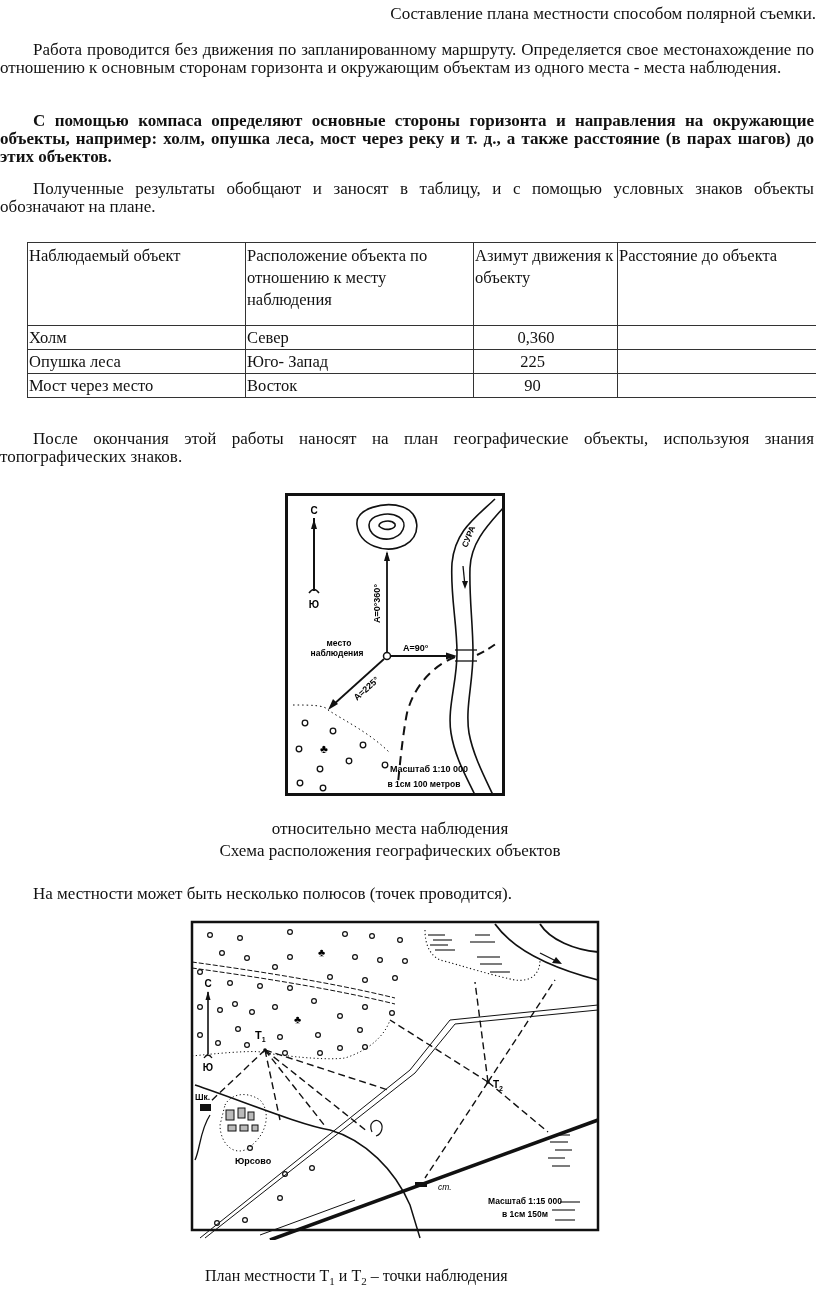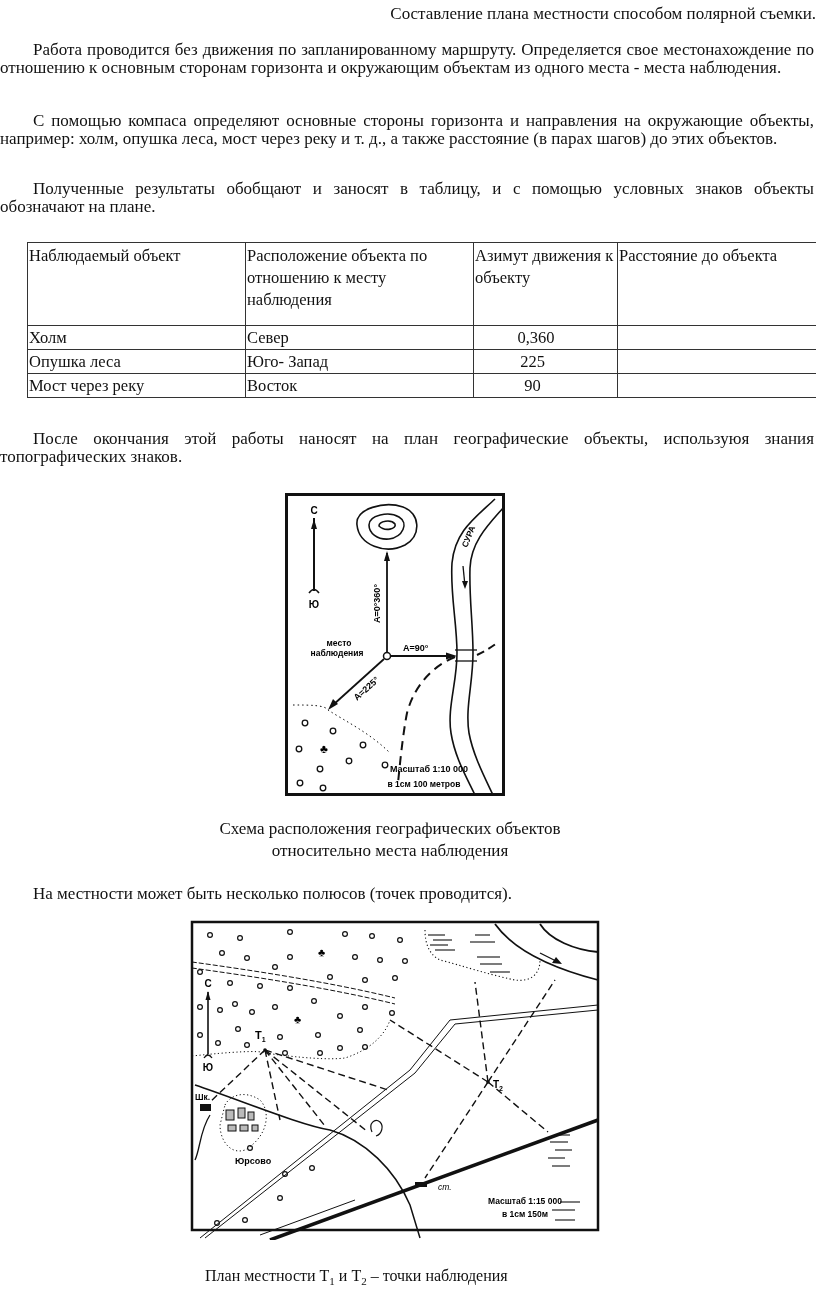--- a/index.html
+++ b/index.html
@@ -3,21 +3,21 @@
 <meta charset="utf-8">
 <style>
   html, body { margin: 0; padding: 0; background: #fff; }
   body { width: 816px; height: 1303px; position: relative; overflow: hidden;
          font-family: "Liberation Serif", "DejaVu Serif", serif; color: #111; }
   .abs { position: absolute; }
   .title { top: 3px; left: 0; width: 816px; text-align: right; font-size: 17px; line-height: 22px; }
   .para { left: 0; width: 814px; font-size: 17px; line-height: 18px; text-align: justify; }
   .para .indent { display: inline-block; width: 33px; }
   .p1 { top: 41px; }
-  .p2 { top: 112px; }
+  .p2 { top: 112px; font-weight: bold; }
   .p3 { top: 180px; }
   table.obs { position: absolute; top: 242px; left: 27px; width: 800px; border-collapse: collapse;
               font-size: 16.5px; line-height: 22px; }
   table.obs td { border: 1px solid #333; vertical-align: top; padding: 2px 2px 0 1px; }
   table.obs tr.head td { height: 80px; }
   table.obs tr.row td { height: 22px; padding-top: 1px; }
   table.obs td.num { text-align: center; padding-right: 27px; }
   .p4 { top: 430px; }
   .fig1 { top: 493px; left: 285px; width: 220px; height: 303px; }
   .cap1 { top: 818px; left: 0; width: 780px; text-align: center; font-size: 17px; line-height: 22px; }
@@ -50,21 +50,21 @@
     <td class="num" style="padding-right:20px">0,360</td>
     <td></td>
   </tr>
   <tr class="row">
     <td>Опушка леса</td>
     <td>Юго- Запад</td>
     <td class="num">225</td>
     <td></td>
   </tr>
   <tr class="row">
-    <td>Мост через реку</td>
+    <td>Мост через место</td>
     <td>Восток</td>
     <td class="num">90</td>
     <td></td>
   </tr>
 </tbody>
   </table>
 
 <div class="abs para p4"><span class="indent"></span><span>После окончания этой работы наносят на план географические объекты, используюя знания топографических знаков.</span></div>
 
 <svg class="abs fig1" viewBox="0 0 220 303">
@@ -124,22 +124,22 @@
     <circle cx="100" cy="272" r="2.8"></circle>
       <circle cx="15" cy="290" r="2.8"></circle>
       <circle cx="38" cy="295" r="2.8"></circle>
   </g>
   <text x="35" y="260" font-size="12" font-weight="bold">♣</text>
   <text x="144" y="279" font-size="9" font-weight="bold" text-anchor="middle">Масштаб 1:10 000</text>
   <text x="139" y="294" font-size="8.5" font-weight="bold" text-anchor="middle">в 1см 100 метров</text>
 </svg>
 
 <div class="abs cap1">
+  <div>относительно места наблюдения</div>
   <div>Схема расположения географических объектов</div>
-  <div>относительно места наблюдения</div>
 </div>
 
 <div class="abs p5">На местности может быть несколько полюсов (точек проводится).</div>
 
 <svg class="abs fig2" viewBox="0 0 420 320">
   <rect x="2" y="2" width="406" height="308" fill="#fff" stroke="#111" stroke-width="2.5"></rect>
 
   <g fill="none" stroke="#111" stroke-width="1.2">
     <circle cx="20" cy="15" r="2.4"></circle>
       <circle cx="50" cy="18" r="2.4"></circle>

